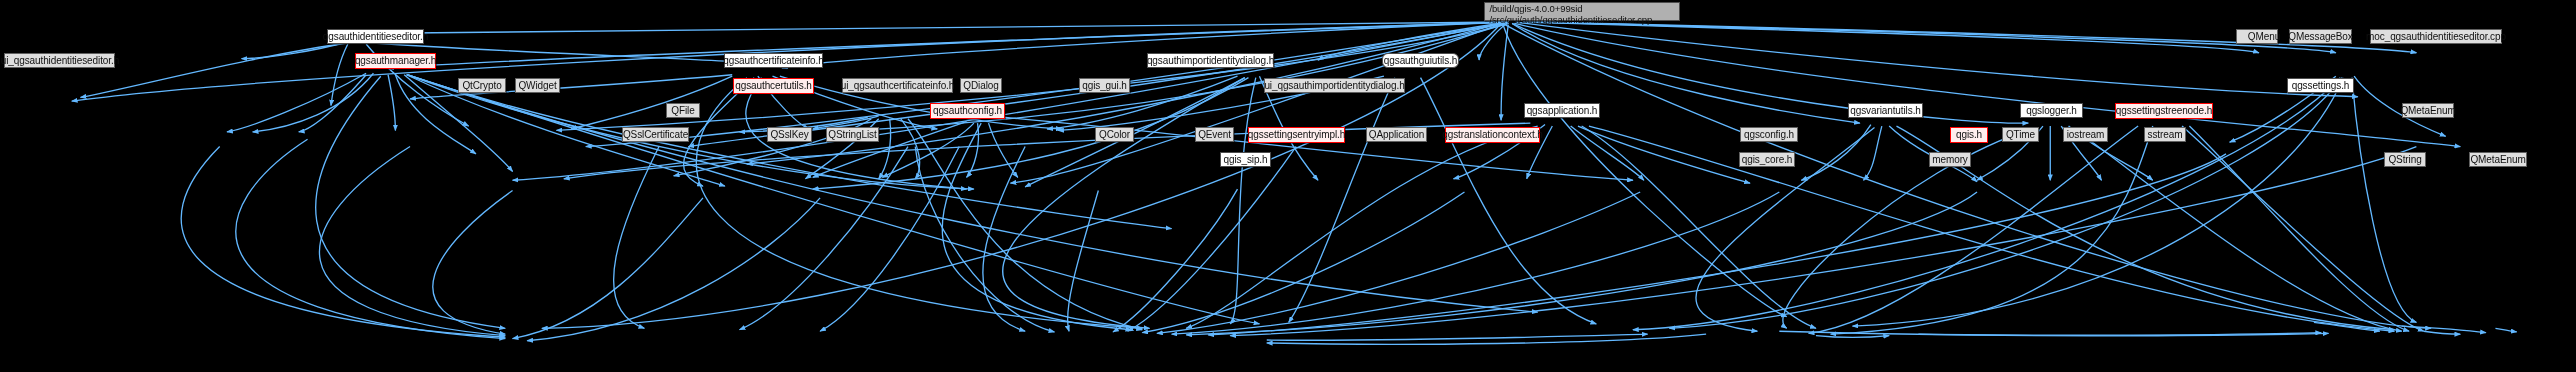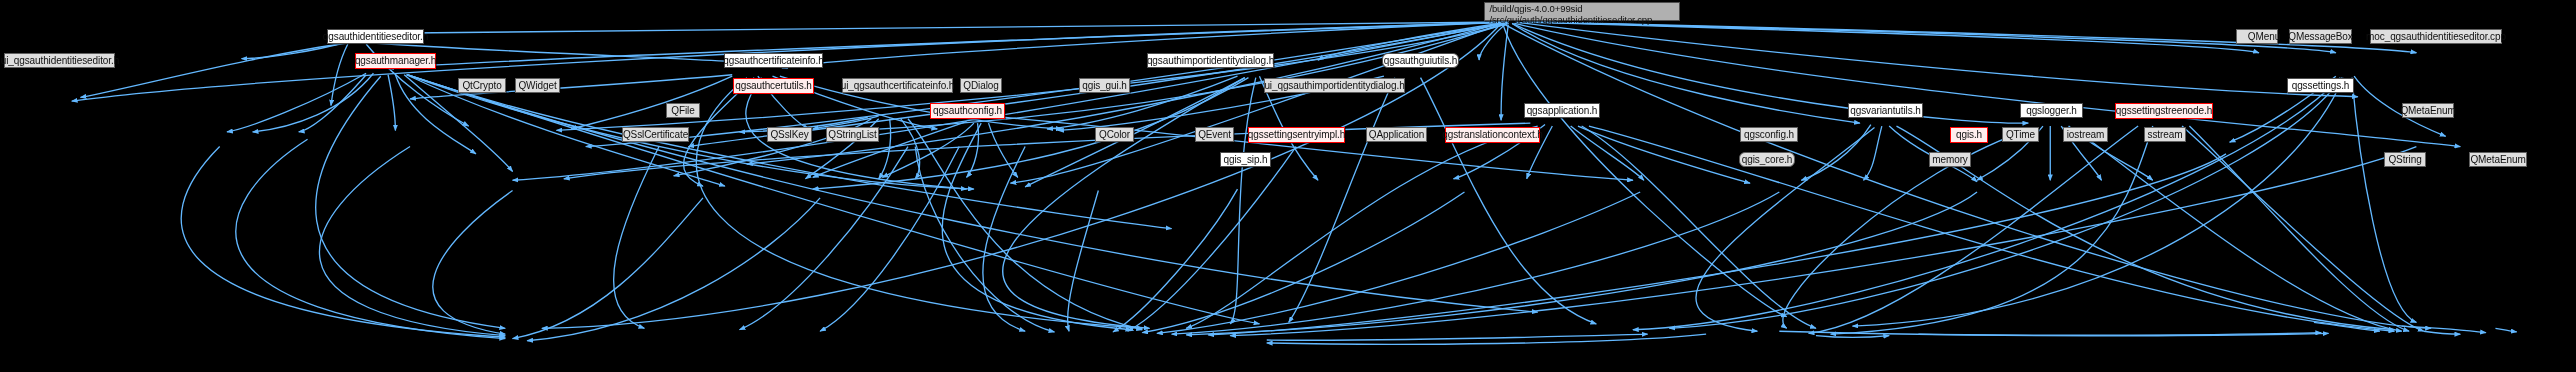--- a/index.html
+++ b/index.html
@@ -274,21 +274,21 @@
   <div class="node pink" style="left:1950px; top:127px; width:38px; height:16px;">qgis.h</div>
 
   <div class="node" style="left:2002px; top:127px; width:37px; height:15.4px;">QTime</div>
 
   <div class="node" style="left:2063px; top:127px; width:45px; height:15.4px;text-align:center;">iostream</div>
 
   <div class="node" style="left:2144px; top:127px; width:42px; height:15.4px;">sstream</div>
 
   <div class="node white" style="left:1220px; top:152px; width:51px; height:15.4px;">qgis_sip.h</div>
 
-  <div class="node" style="left:1739px; top:152px; width:56px; height:15.4px;border-radius:6px;">qgis_core.h</div>
+  <div class="node" style="left:1739px; top:152px; width:56px; height:15.4px;">qgis_core.h</div>
 
   <div class="node" style="left:1929px; top:152px; width:42px; height:15.4px;">memory</div>
 
   <div class="node" style="left:2384px; top:152px; width:42px; height:15.4px;">QString</div>
 
   <div class="node" style="left:2469px; top:152px; width:58px; height:15.4px;">QMetaEnum</div>
 
 </div>
 
 

